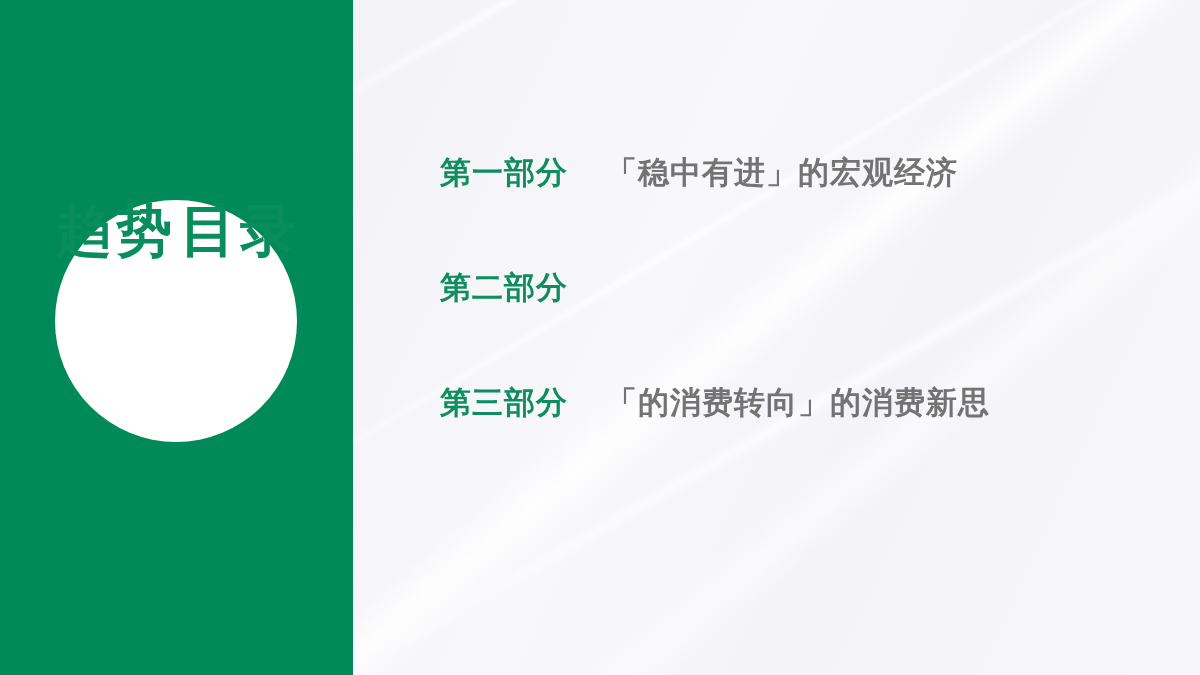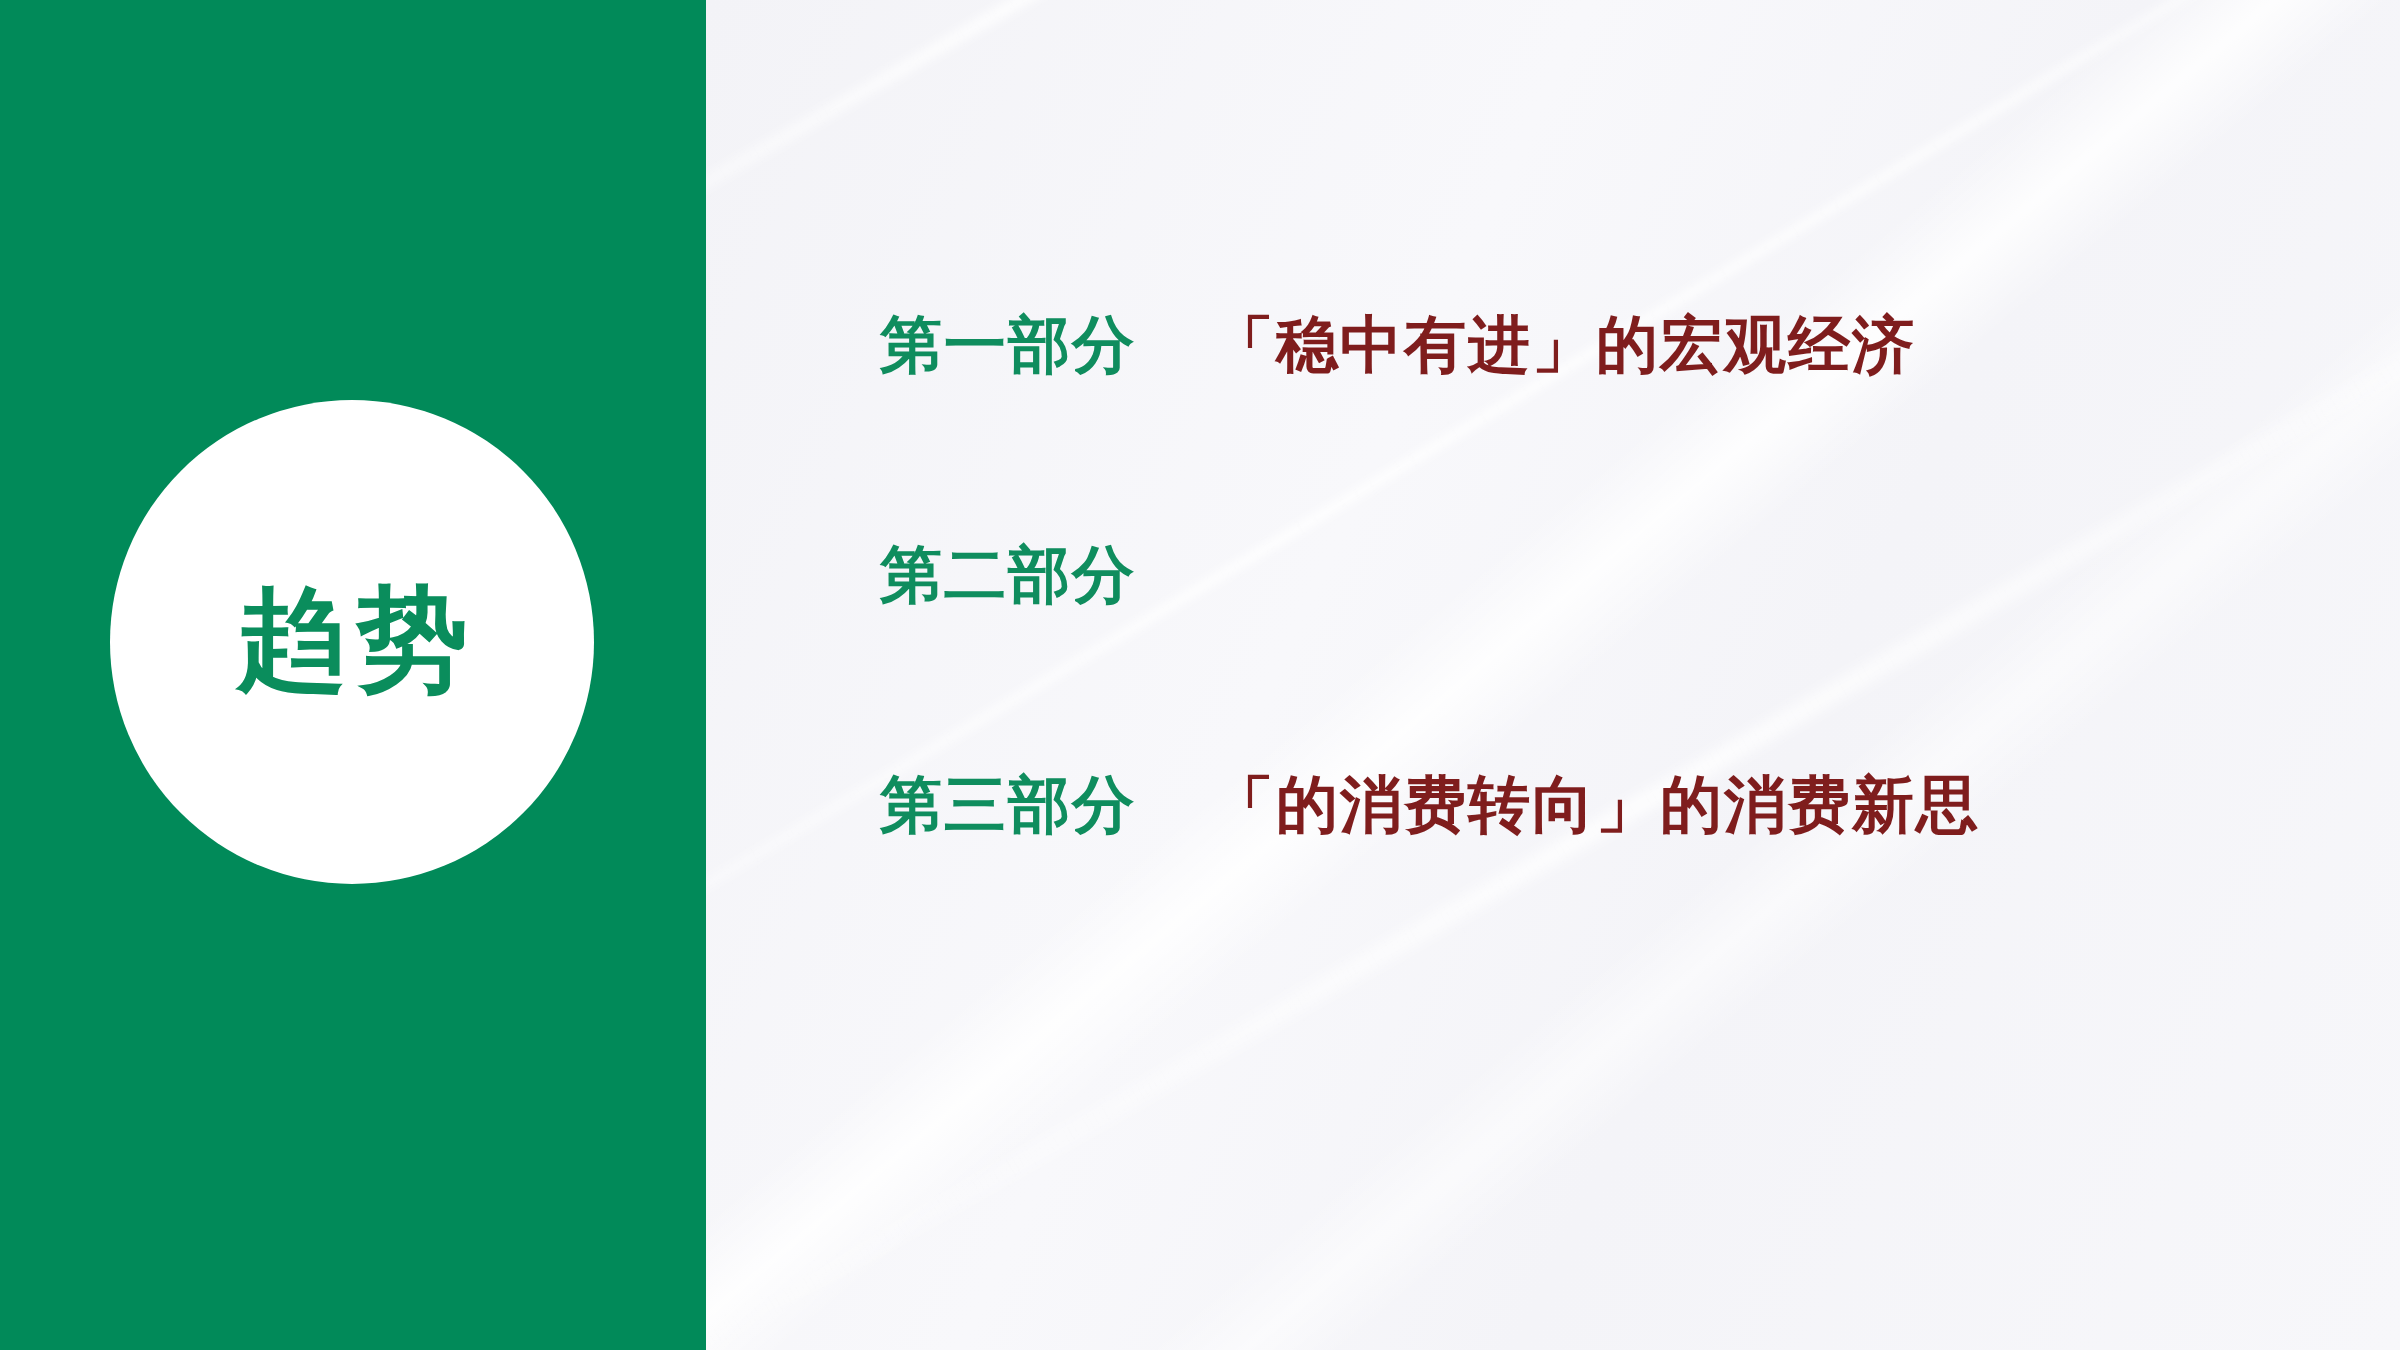--- a/index.html
+++ b/index.html
@@ -78,21 +78,20 @@
   }
   .brand-circle {
     position: absolute;
     left: 55px;
     top: 200px;
     width: 242px;
     height: 242px;
     border-radius: 50%;
     background: #ffffff;
     display: flex;
-    align-items: center;
     justify-content: center;
   }
   .brand-line {
     color: #0a8d5c;
     font-weight: bold;
     font-size: 56px;
     line-height: 1.12;
     letter-spacing: 4px;
     text-indent: 4px;
     white-space: nowrap;
@@ -116,40 +115,41 @@
     white-space: nowrap;
   }
   .agenda-index {
     color: #0f8d5e;
     font-weight: bold;
     font-size: 31px;
     letter-spacing: 1px;
     margin-right: 38px;
   }
   .agenda-title {
-    color: #7f1d1d;
+    color: #737373;
     font-weight: bold;
     font-size: 31px;
     letter-spacing: 1px;
   }
 </style>
 </head>
 <body>
 
 <div class="slide">
 
   <div class="content-panel">
     <div class="sheen-a"></div>
     <div class="sheen-b"></div>
     <div class="sheen-c"></div>
   </div>
 
   <div class="brand-panel">
     <div class="brand-circle">
       <div class="brand-line">趋势</div>
+      <div class="brand-line">目录</div>
     </div>
   </div>
 
   <div class="agenda">
 
     <div class="agenda-item">
       <span class="agenda-index">第一部分</span>
       <span class="agenda-title">「稳中有进」的宏观经济</span>
     </div>
 

